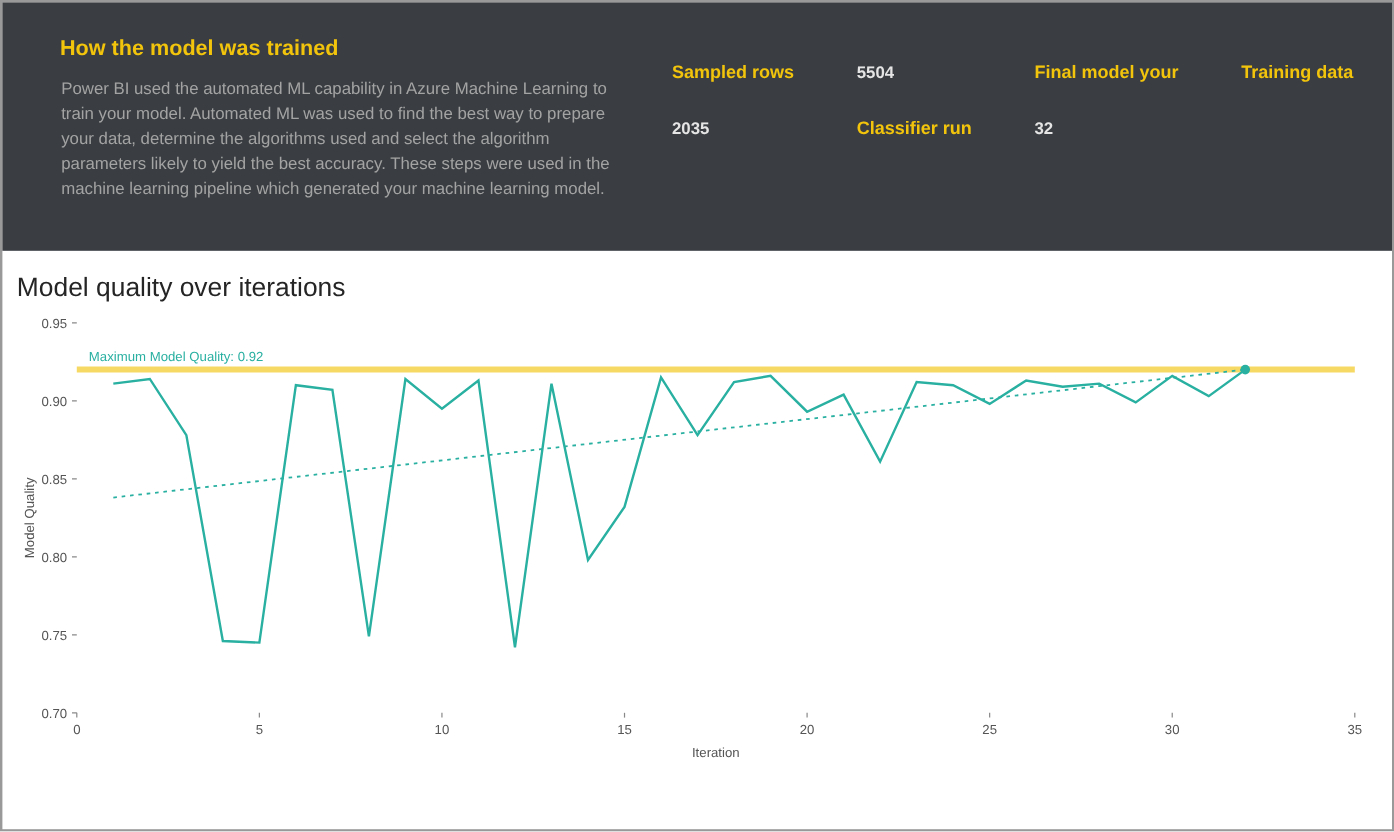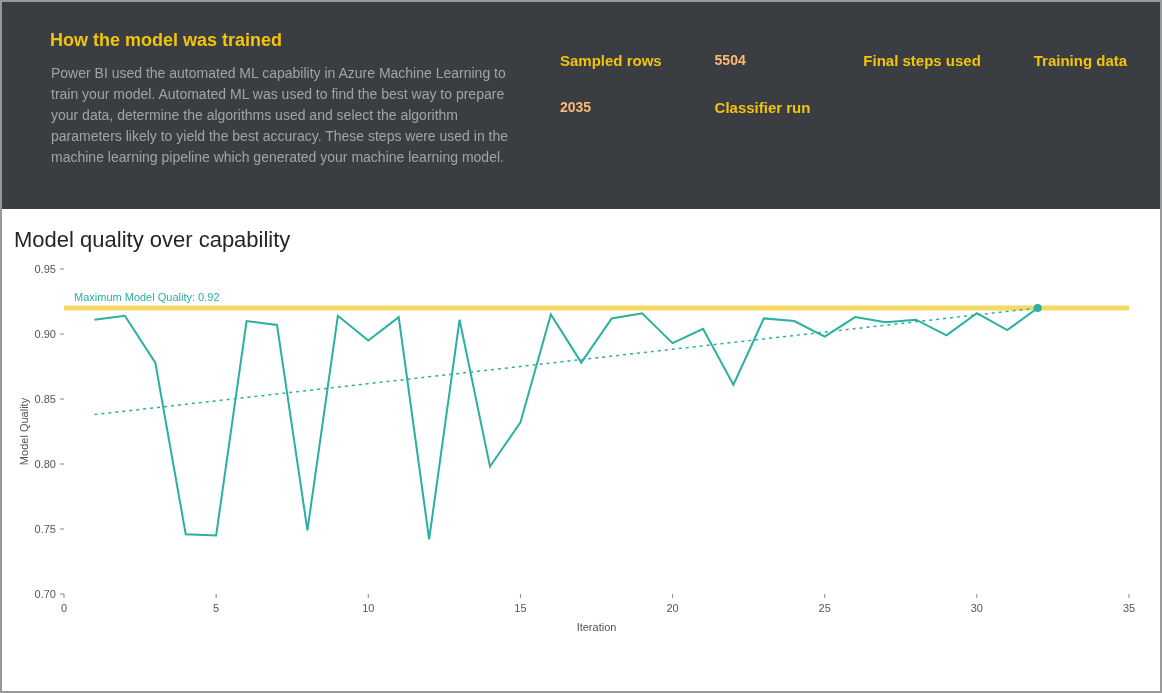--- a/index.html
+++ b/index.html
@@ -53,21 +53,21 @@
     align-content: start;
     padding-top: 22px;
   }
   .metric-label {
     color: #f2c40b;
     font-weight: 700;
     font-size: 15px;
     white-space: nowrap;
   }
   .metric-value {
-    color: #fdba74;
+    color: #e5e5e5;
     font-weight: 700;
     font-size: 14px;
     white-space: nowrap;
   }
 
   .chart-section {
     flex: 1;
     padding: 18px 12px 20px 12px;
     display: flex;
     flex-direction: column;
@@ -121,29 +121,30 @@
 <div class="page">
 
   <div class="header">
     <div class="header-left">
       <h2>How the model was trained</h2>
       <p class="header-desc">Power BI used the automated ML capability in Azure Machine Learning to train your model. Automated ML was used to find the best way to prepare your data, determine the algorithms used and select the algorithm parameters likely to yield the best accuracy. These steps were used in the machine learning pipeline which generated your machine learning model.</p>
     </div>
     <div class="metrics">
       <div class="metric-label">Sampled rows</div>
       <div class="metric-value">5504</div>
-      <div class="metric-label">Final steps used</div>
+      <div class="metric-label">Final model your</div>
       <div class="metric-label">Training data</div>
       <div class="metric-value">2035</div>
       <div class="metric-label">Classifier run</div>
+      <div class="metric-value">32</div>
     </div>
   </div>
 
   <div class="chart-section">
-    <h3 class="chart-title">Model quality over capability</h3>
+    <h3 class="chart-title">Model quality over iterations</h3>
     <div class="chart-wrap">
       <svg id="chart-svg" width="1130" height="380">
           <line x1="46" x2="50" y1="335" y2="335" stroke="#888"></line>
           <text x="42" y="339" text-anchor="end" class="axis-tick-label">0.70</text>
           <line x1="46" x2="50" y1="269.99999999999994" y2="269.99999999999994" stroke="#888"></line>
           <text x="42" y="273.99999999999994" text-anchor="end" class="axis-tick-label">0.75</text>
           <line x1="46" x2="50" y1="204.9999999999999" y2="204.9999999999999" stroke="#888"></line>
           <text x="42" y="208.9999999999999" text-anchor="end" class="axis-tick-label">0.80</text>
           <line x1="46" x2="50" y1="139.99999999999997" y2="139.99999999999997" stroke="#888"></line>
           <text x="42" y="143.99999999999997" text-anchor="end" class="axis-tick-label">0.85</text>

